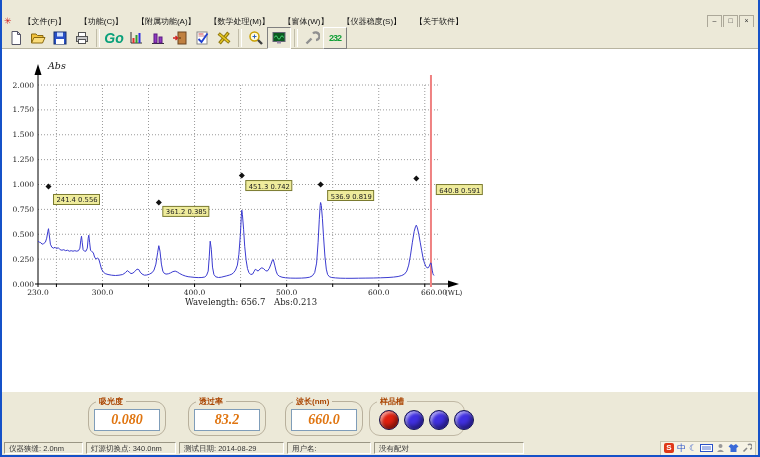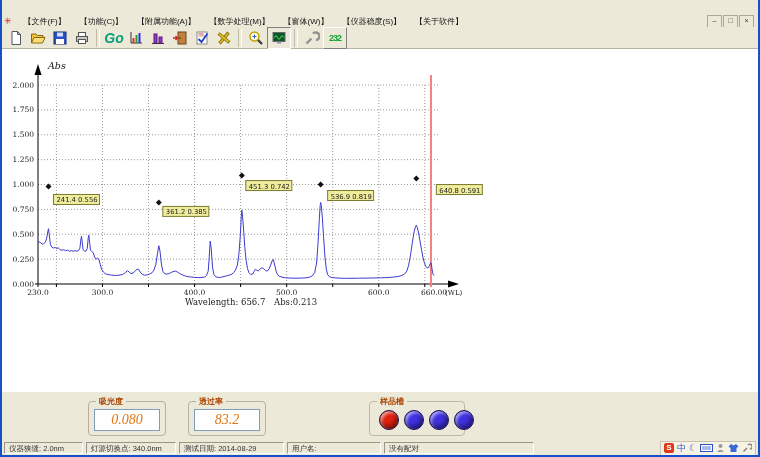--- a/index.html
+++ b/index.html
@@ -32,26 +32,26 @@
   .tbtn{width:22px;height:20px;display:flex;align-items:center;justify-content:center;}
   .tbtn.sunken{border:1px solid;border-color:#808080 #fff #fff #808080;}
   .tbtn.raised{border:1px solid;border-color:#fff #808080 #808080 #fff;}
   .tsep{width:2px;height:18px;margin:0 3px;border-left:1px solid #c0bca8;border-right:1px solid #fff;}
   .golabel{font-size:14px;font-weight:bold;color:#0aa07a;font-style:italic;}
   .rslabel{font-size:9px;font-weight:bold;color:#12a038;letter-spacing:-1px;}
   
   .chartarea{position:absolute;left:0;top:49px;width:756px;height:343px;background:#fff;}
   
   .panel{position:absolute;left:0;top:392px;width:756px;height:49px;background:#ece9d8;}
-  .group{position:absolute;top:9px;height:33px;border:1px solid #b8b09c;border-radius:4px;}
+  .group{position:absolute;top:9px;height:33px;border:1px solid #b8b09c;border-radius:11px;}
   .grouplabel{position:absolute;top:-6px;left:7px;background:#ece9d8;padding:0 3px;
     font-size:8px;font-weight:bold;color:#aa4400;white-space:nowrap;}
   .field{position:absolute;left:5px;right:5px;top:7px;height:20px;background:#fff;
     border:1px solid #7f9db9;display:flex;align-items:center;justify-content:center;}
-  .fieldval{font-family:"Liberation Serif",serif;font-style:italic;font-weight:normal;
+  .fieldval{font-family:"Liberation Serif",serif;font-style:italic;font-weight:bold;
     font-size:14px;color:#e07510;}
   .ledrow{position:absolute;left:9px;top:8px;display:flex;gap:5px;}
   .led{width:18px;height:18px;border-radius:50%;border:1px solid #181850;
     box-shadow:inset -2px -3px 4px rgba(0,0,0,.45), inset 2px 2px 3px rgba(255,255,255,.55);}
   
   .statusbar{position:absolute;left:0;top:441px;width:756px;height:14px;background:#ece9d8;
     display:flex;align-items:center;gap:3px;padding-left:2px;font-size:7.5px;color:#333;box-sizing:border-box;}
   .spanel{height:12px;border:1px solid;border-color:#9a9684 #fff #fff #9a9684;
     padding:0 4px;line-height:12px;white-space:nowrap;overflow:hidden;box-sizing:border-box;}
   .tray{margin-left:auto;margin-right:2px;display:flex;align-items:center;gap:3px;
@@ -254,36 +254,42 @@
       <div class="field">
         <span class="fieldval">0.080</span>
       </div>
     </div>
     <div class="group" style="left:186px;width:76px;">
       <span class="grouplabel">透过率</span>
       <div class="field">
         <span class="fieldval">83.2</span>
       </div>
     </div>
+    <div class="group" style="left:283px;width:76px;">
+      <span class="grouplabel">波长(nm)</span>
+      <div class="field">
+        <span class="fieldval">660.0</span>
+      </div>
+    </div>
     <div class="group" style="left:367px;width:94px;border-color:#c0b8a4;">
       <span class="grouplabel">样品槽</span>
       <div class="ledrow">
         <span class="led" style="background-color: rgb(224, 32, 16);"></span>
         <span class="led" style="background-color: rgb(64, 48, 224);"></span>
         <span class="led" style="background-color: rgb(64, 48, 224);"></span>
         <span class="led" style="background-color: rgb(64, 48, 224);"></span>
       </div>
     </div>
   </div>
 
   <div class="statusbar">
     <span class="spanel" style="width:79px;">仪器狭缝: 2.0nm</span>
     <span class="spanel" style="width:90px;">灯源切换点: 340.0nm</span>
     <span class="spanel" style="width:105px;">测试日期: 2014-08-29</span>
-    <span class="spanel" style="width:94px;">用户名:</span>
+    <span class="spanel" style="width:84px;">用户名:</span>
     <span class="spanel" style="width:150px;">没有配对</span>
     <span class="tray">
       <span class="sogou">S</span>
       <span class="trayico">中</span>
       <span class="trayico">☾</span>
       <svg width="13" height="10">
           <rect x="0.5" y="1.5" width="12" height="7" fill="#fff" stroke="#2a52c8"></rect>
           <path d="M2 4 H11 M2 6 H11" stroke="#2a52c8" stroke-width="0.8"></path>
         </svg>
       <svg width="9" height="10">

